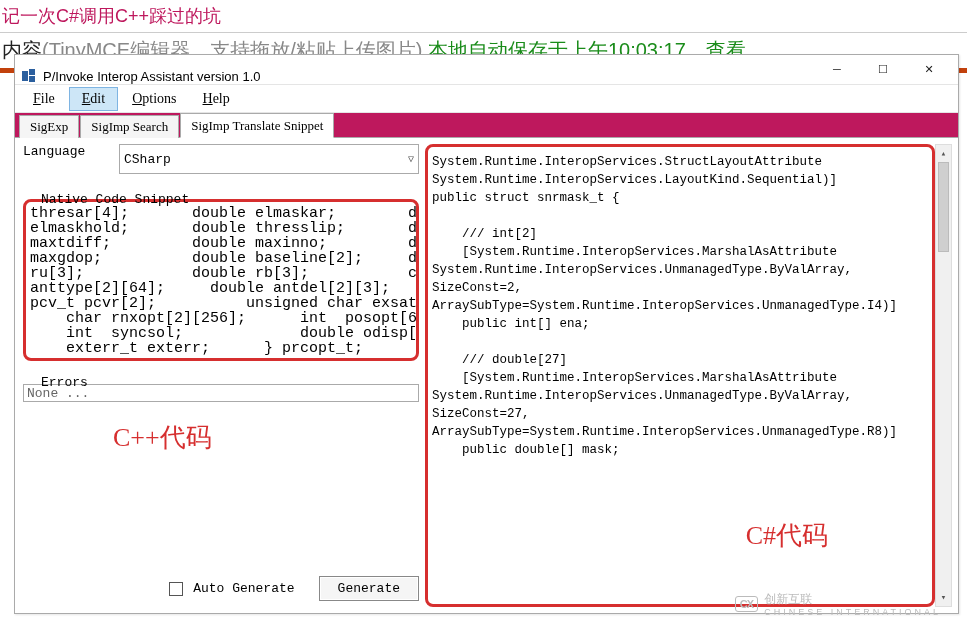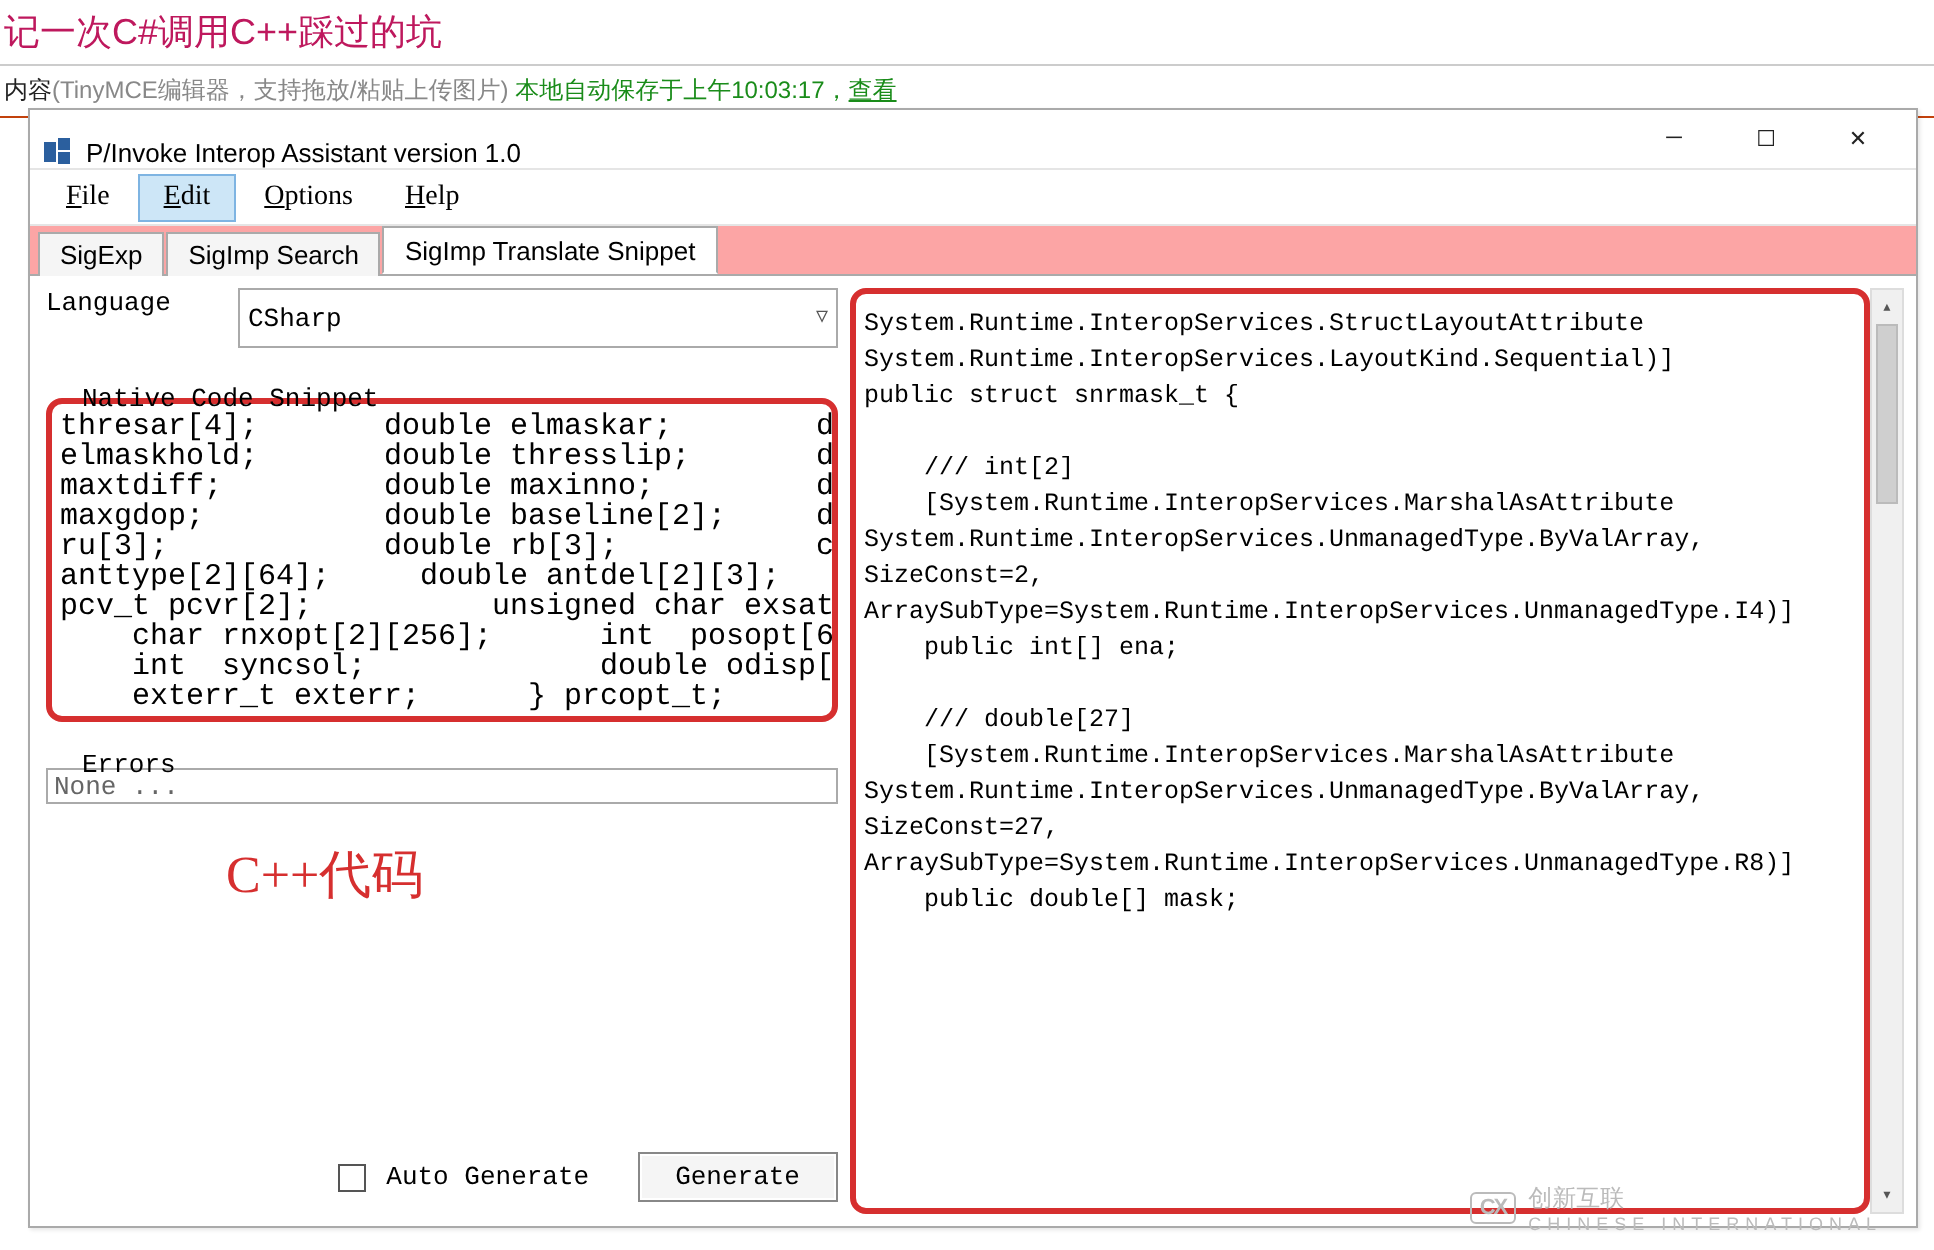--- a/index.html
+++ b/index.html
@@ -1,33 +1,33 @@
 <!DOCTYPE html>
 <html><head>
 <meta charset="utf-8">
 <style>
 *{box-sizing:border-box;margin:0;padding:0}
 body{font-family:"Microsoft YaHei",SimSun,sans-serif;font-size:13px;background:#fff;width:967px;height:625px;position:relative;overflow:hidden}
 .page-title{font-size:18px;color:#be185d;padding:4px 2px;border-bottom:1px solid #ccc}
-.content-row{font-size:12px;color:#222;padding:4px 2px;border-bottom:1px solid #c2410c}
+.content-row{font-size:20px;color:#222;padding:4px 2px;border-bottom:5px solid #c2410c}
 .content-row .sub{color:#888}
 .content-row .save{color:#1a8c1a}
 .content-row .link{color:#1a8c1a;text-decoration:underline;cursor:pointer}
 .window{position:absolute;left:14px;top:54px;width:945px;height:560px;background:#fff;border:1px solid #aaa;box-shadow:1px 1px 2px rgba(0,0,0,0.1)}
 .titlebar{height:30px;display:flex;align-items:flex-end;padding:0 6px;border-bottom:1px solid #e5e5e5}
 .app-icon{width:16px;height:16px;margin-right:6px;display:flex;align-items:center;justify-content:center}
 .app-icon svg{width:16px;height:16px}
 .titlebar .title{flex:1;font-size:13px}
 .winbtns{display:flex}
 .winbtn{width:46px;height:30px;display:flex;align-items:center;justify-content:center;font-family:Segoe UI Symbol,Arial;font-size:11px;color:#222}
 .menubar{height:28px;display:flex;align-items:center;padding:0 6px;gap:2px;border-bottom:1px solid #e5e5e5;background:#fff}
 .menuitem{padding:3px 12px;font-size:14px;font-family:SimSun,serif}
 .menuitem.active{background:#cde6f7;border:1px solid #7eb4e2}
 .menuitem u{text-decoration:underline}
-.tabs{display:flex;align-items:flex-end;height:24px;padding-left:4px;background:#fca5a5;font-family:Liberation Sans, sans-serif;font-size:13px}
+.tabs{display:flex;align-items:center;height:24px;padding-left:4px;background:#be185d;font-family:Liberation Serif, serif;font-size:13px}
 .tab{padding:3px 10px;border:1px solid #aaa;border-bottom:none;background:#f5f5f5;margin-right:1px;position:relative;top:1px}
 .tab.active{background:#fff;border-bottom:1px solid #fff;top:0px;padding-top:4px}
 .client{display:flex;border-top:1px solid #aaa;height:calc(100% - 30px - 28px - 24px);font-family:"Courier New",SimSun,monospace}
 .left{width:410px;display:flex;flex-direction:column;padding:6px 6px 6px 8px}
 .right{flex:1;display:flex;padding:6px 6px 6px 0;position:relative}
 .row{display:flex;align-items:flex-start;margin-bottom:4px}
 .lbl{font-family:"Courier New",monospace;font-size:13px;width:96px}
 .select{flex:1;height:22px;border:1px solid #aaa;background:#fff;display:flex;align-items:center;justify-content:space-between;padding:14px 4px;font-family:"Courier New",monospace;font-size:13px}
 .chev{font-size:10px;color:#555}
 .groupbox{position:relative;margin-top:6px}
@@ -130,20 +130,21 @@
 SizeConst=2,
 ArraySubType=System.Runtime.InteropServices.UnmanagedType.I4)]
     public int[] ena;
 
     /// double[27]
     [System.Runtime.InteropServices.MarshalAsAttribute
 System.Runtime.InteropServices.UnmanagedType.ByValArray,
 SizeConst=27,
 ArraySubType=System.Runtime.InteropServices.UnmanagedType.R8)]
     public double[] mask;</div>
+      <div class="annot" style="position:absolute;right:130px;bottom:60px">C#代码</div>
       <div class="scrollbar">
         <div class="sbtn">▴</div>
         <div class="strack">
             <div class="sthumb"></div>
           </div>
         <div class="sbtn">▾</div>
       </div>
     </div>
   </div>
 </div>

